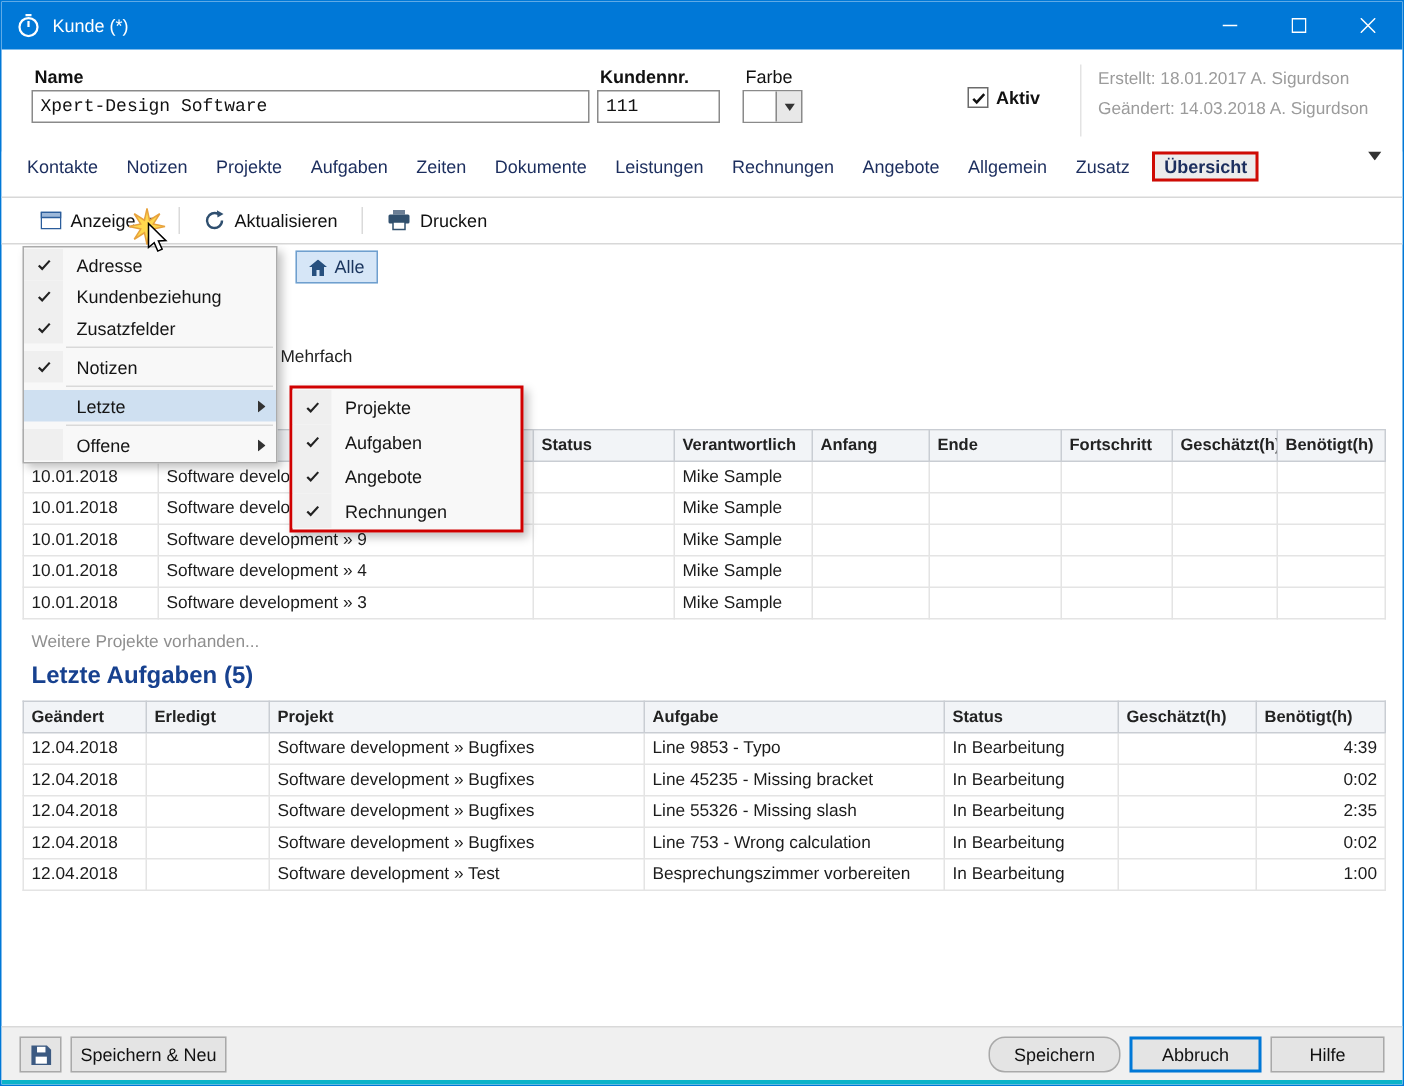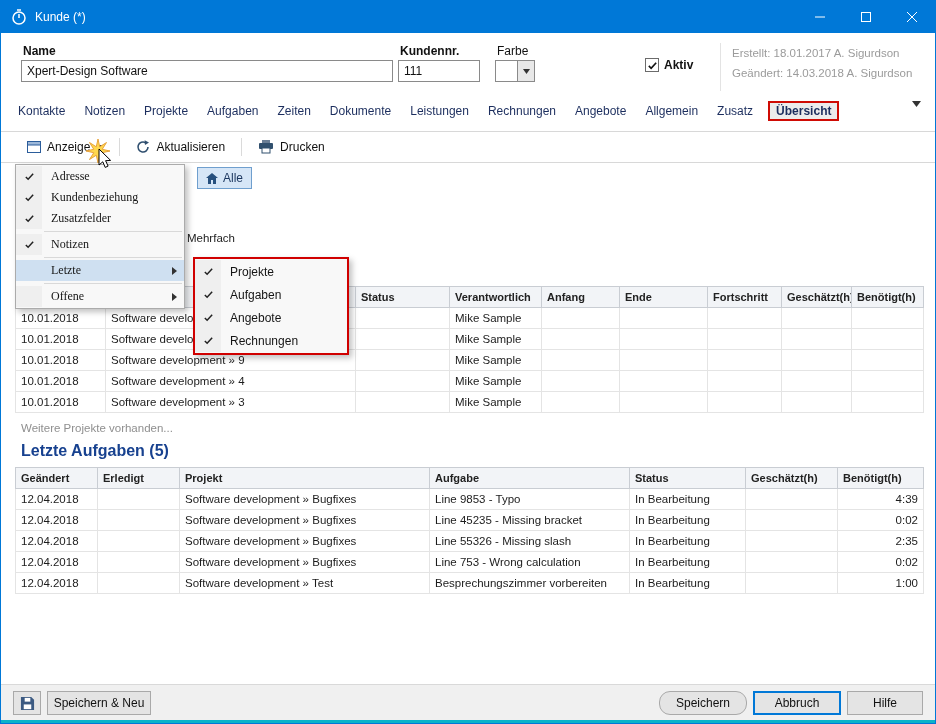--- a/index.html
+++ b/index.html
@@ -13,21 +13,21 @@
               color:#fff; display:flex; align-items:center; }
   .app-icon { margin-left:10px; display:flex; }
   .title { font-size:12px; margin-left:8px; }
   .win-controls { margin-left:auto; display:flex; height:100%; }
   .win-btn { width:46px; height:100%; display:flex; align-items:center; justify-content:center; }
 
   
   .flabel { position:absolute; font-size:12px; font-weight:bold; color:#111; }
   .flabel.normal { font-weight:normal; }
   .tinput { position:absolute; height:22px; border:1px solid #8a8a8a; font-size:12px;
-            padding:0 5px; font-family:Liberation Sans, sans-serif; color:#111; background:#fff; }
+            padding:0 5px; font-family:Liberation Mono, monospace; color:#111; background:#fff; }
   .color-combo { position:absolute; left:494px; top:59px; width:40px; height:22px;
                  border:1px solid #8a8a8a; display:flex; background:#fff; }
   .color-swatch { width:21px; height:100%; background:#fff; }
   .color-arrow { flex:1; background:#e8e8e8; border-left:1px solid #8a8a8a;
                  display:flex; align-items:center; justify-content:center; }
   .aktiv-wrap { position:absolute; left:644px; top:57px; display:flex; align-items:center; gap:5px; }
   .checkbox { width:14px; height:14px; border:1px solid #6b6b6b; background:#fff;
               display:flex; align-items:center; justify-content:center; }
   .meta-sep { position:absolute; left:719px; top:42px; width:1px; height:48px; background:#e3e3e3; }
   .meta-text { position:absolute; left:731px; font-size:11.5px; color:#9b9b9b; }
@@ -62,21 +62,21 @@
        overflow:hidden; color:#1c1c1c; }
   .projects { position:absolute; left:14px; top:285px; width:908px; z-index:1; }
   .tasks    { position:absolute; left:14px; top:466px; width:908px; z-index:1; }
   .projects td:nth-child(8), .projects td:nth-child(9),
   .tasks td:nth-child(6), .tasks td:nth-child(7) { text-align:right; }
   .weitere { position:absolute; left:20px; top:421px; font-size:11.5px; color:#8f8f8f; }
   .tasks-heading { position:absolute; left:20px; top:441px; font-size:16px; font-weight:bold; color:#17418f; }
 
   
   .menu { position:absolute; left:14px; top:163px; width:170px; background:#f8f8f8;
-          border:1px solid #ababab; box-shadow:3px 3px 6px rgba(0,0,0,.25); z-index:10; padding:1px 0;font-family:Liberation Serif, serif; }
+          border:1px solid #ababab; box-shadow:3px 3px 6px rgba(0,0,0,.25); z-index:10; padding:1px 0; }
   .menu-item { height:21px; display:flex; align-items:center; font-size:12px; color:#151515; }
   .menu-gutter { width:26px; height:100%; background:#efefef; display:flex; align-items:center;
                  justify-content:center; flex:0 0 26px; }
   .menu-item.hl { background:#cfe0f1; }
   .menu-item.hl .menu-gutter { background:transparent; }
   .menu-label { padding-left:9px; }
   .menu-arrow { margin-left:auto; margin-right:7px; display:flex; }
   .menu-sep { height:1px; background:#d9d9d9; margin:2px 2px 2px 28px; }
   .submenu { position:absolute; left:192px; top:256px; width:156px; background:#f8f8f8;
              border:2px solid #d00000; box-shadow:3px 3px 6px rgba(0,0,0,.25); z-index:11; padding:1px 0; }

